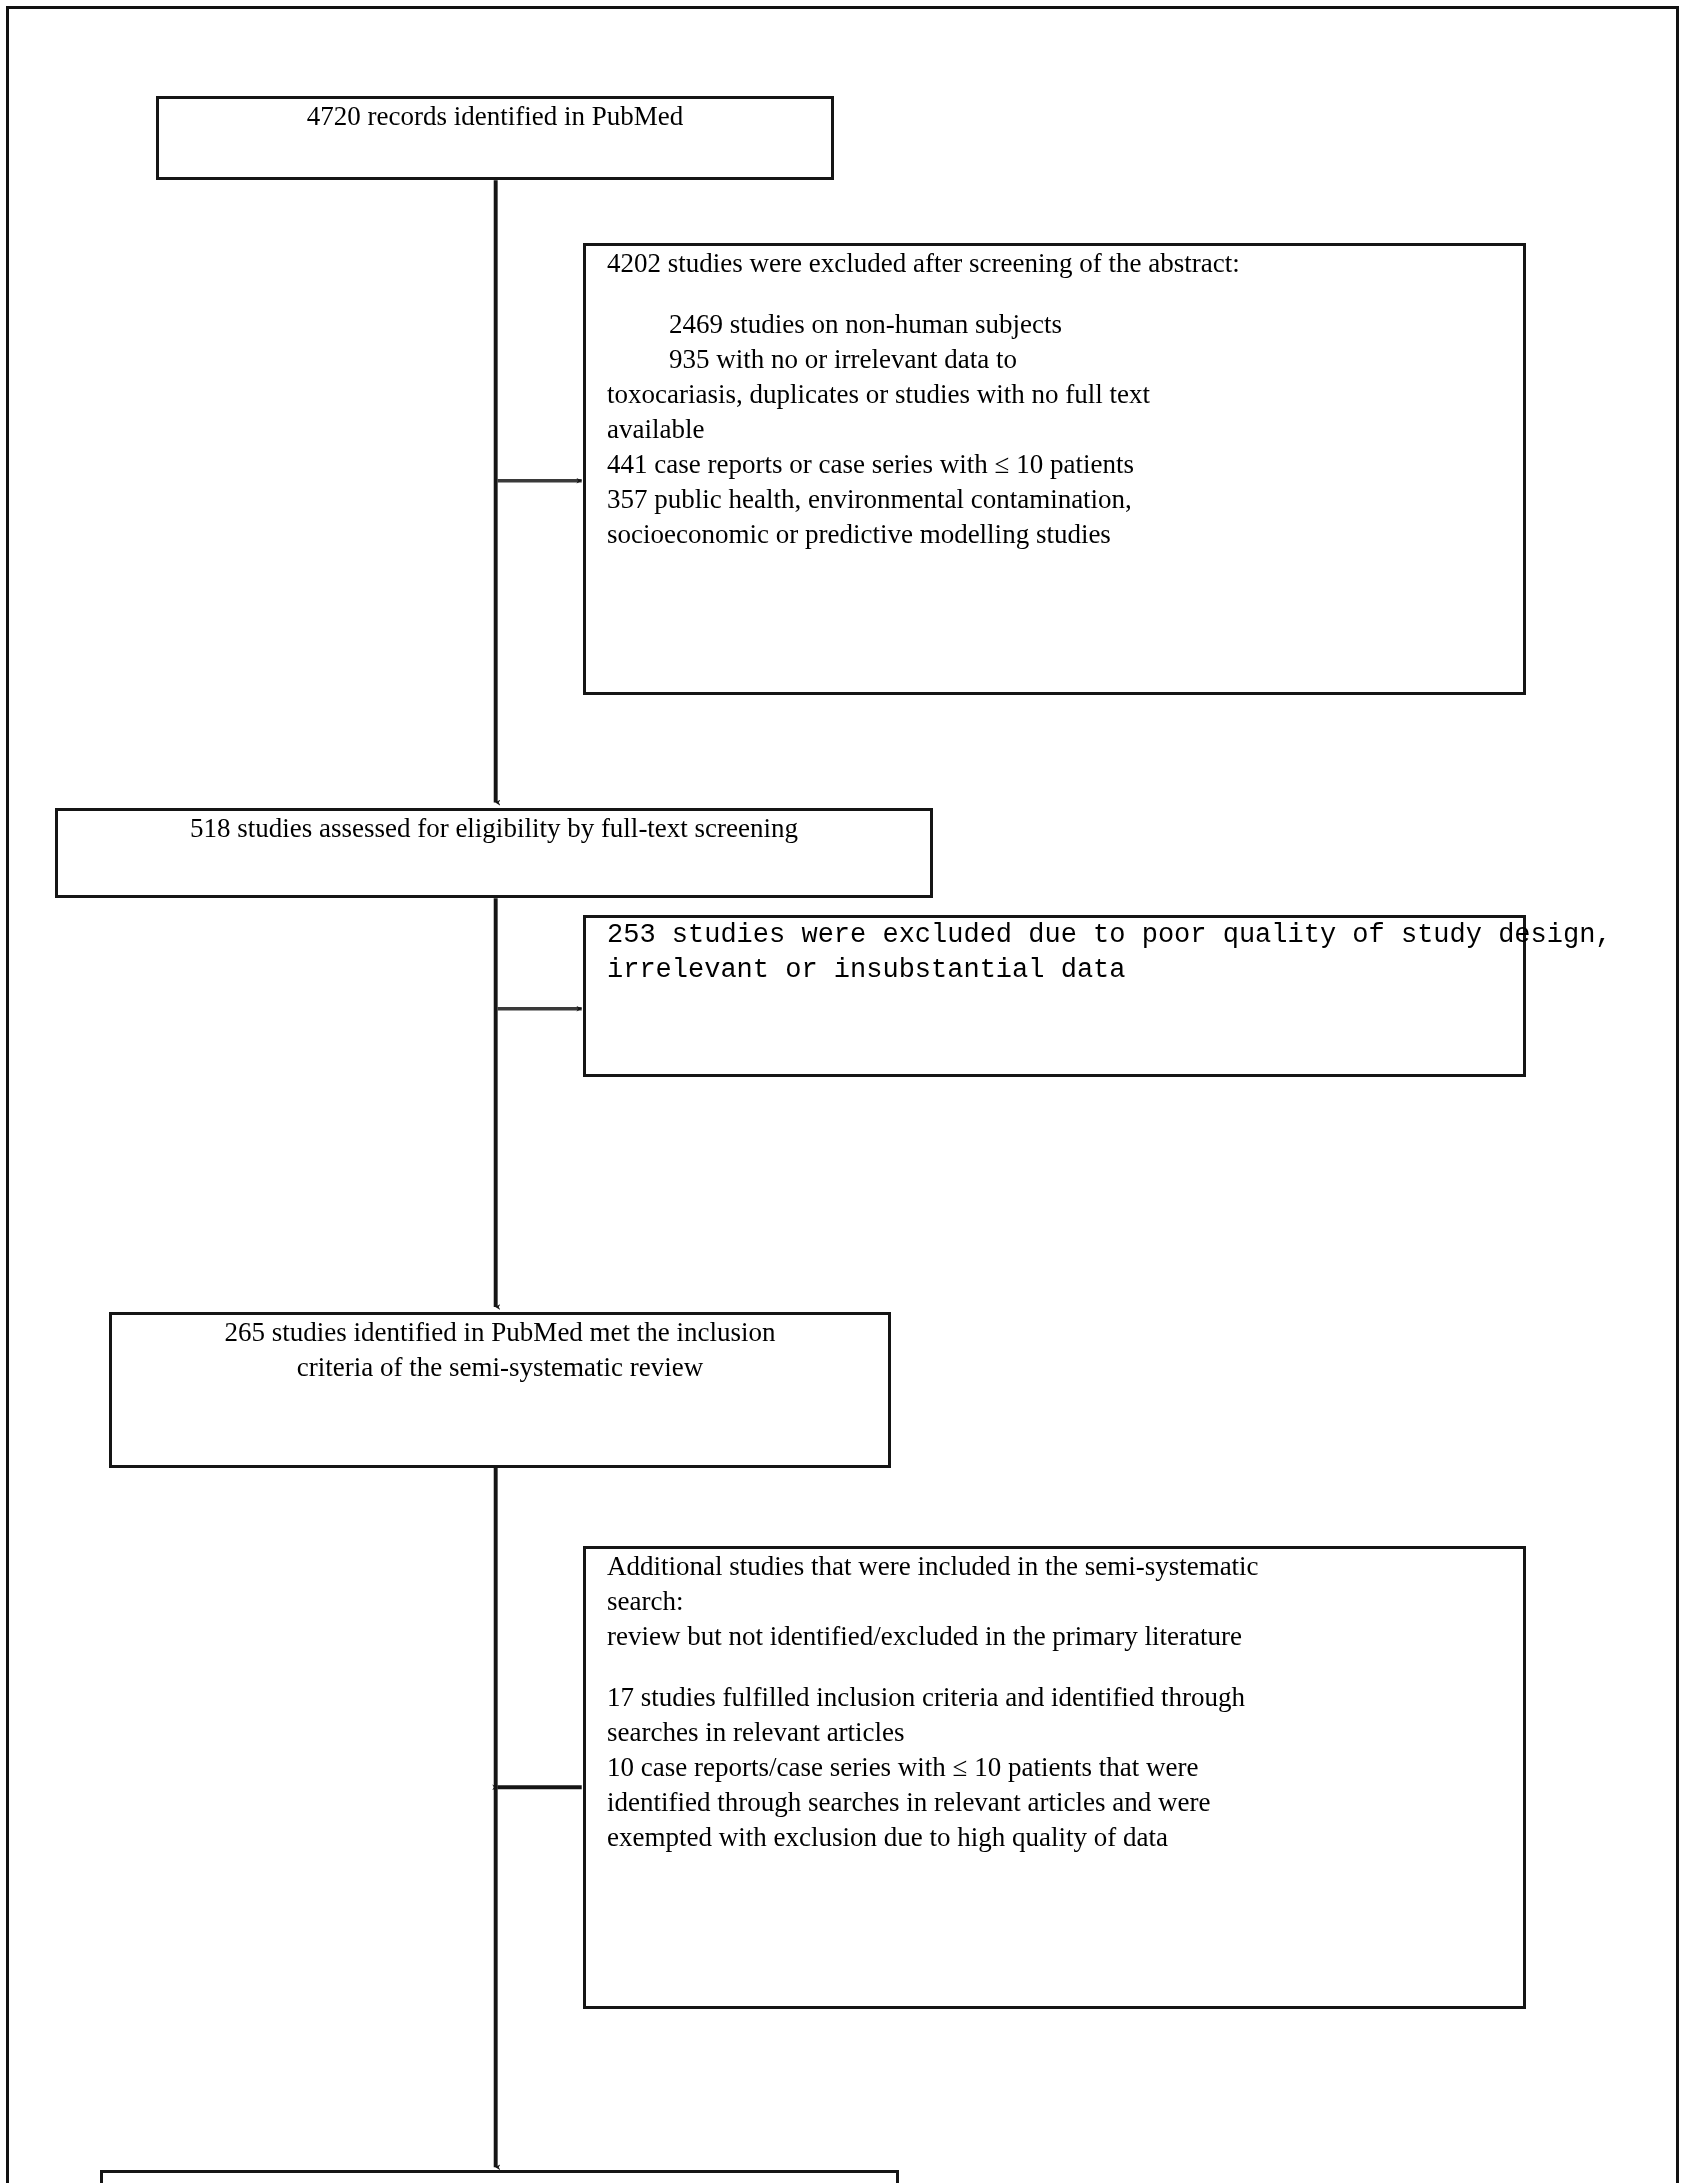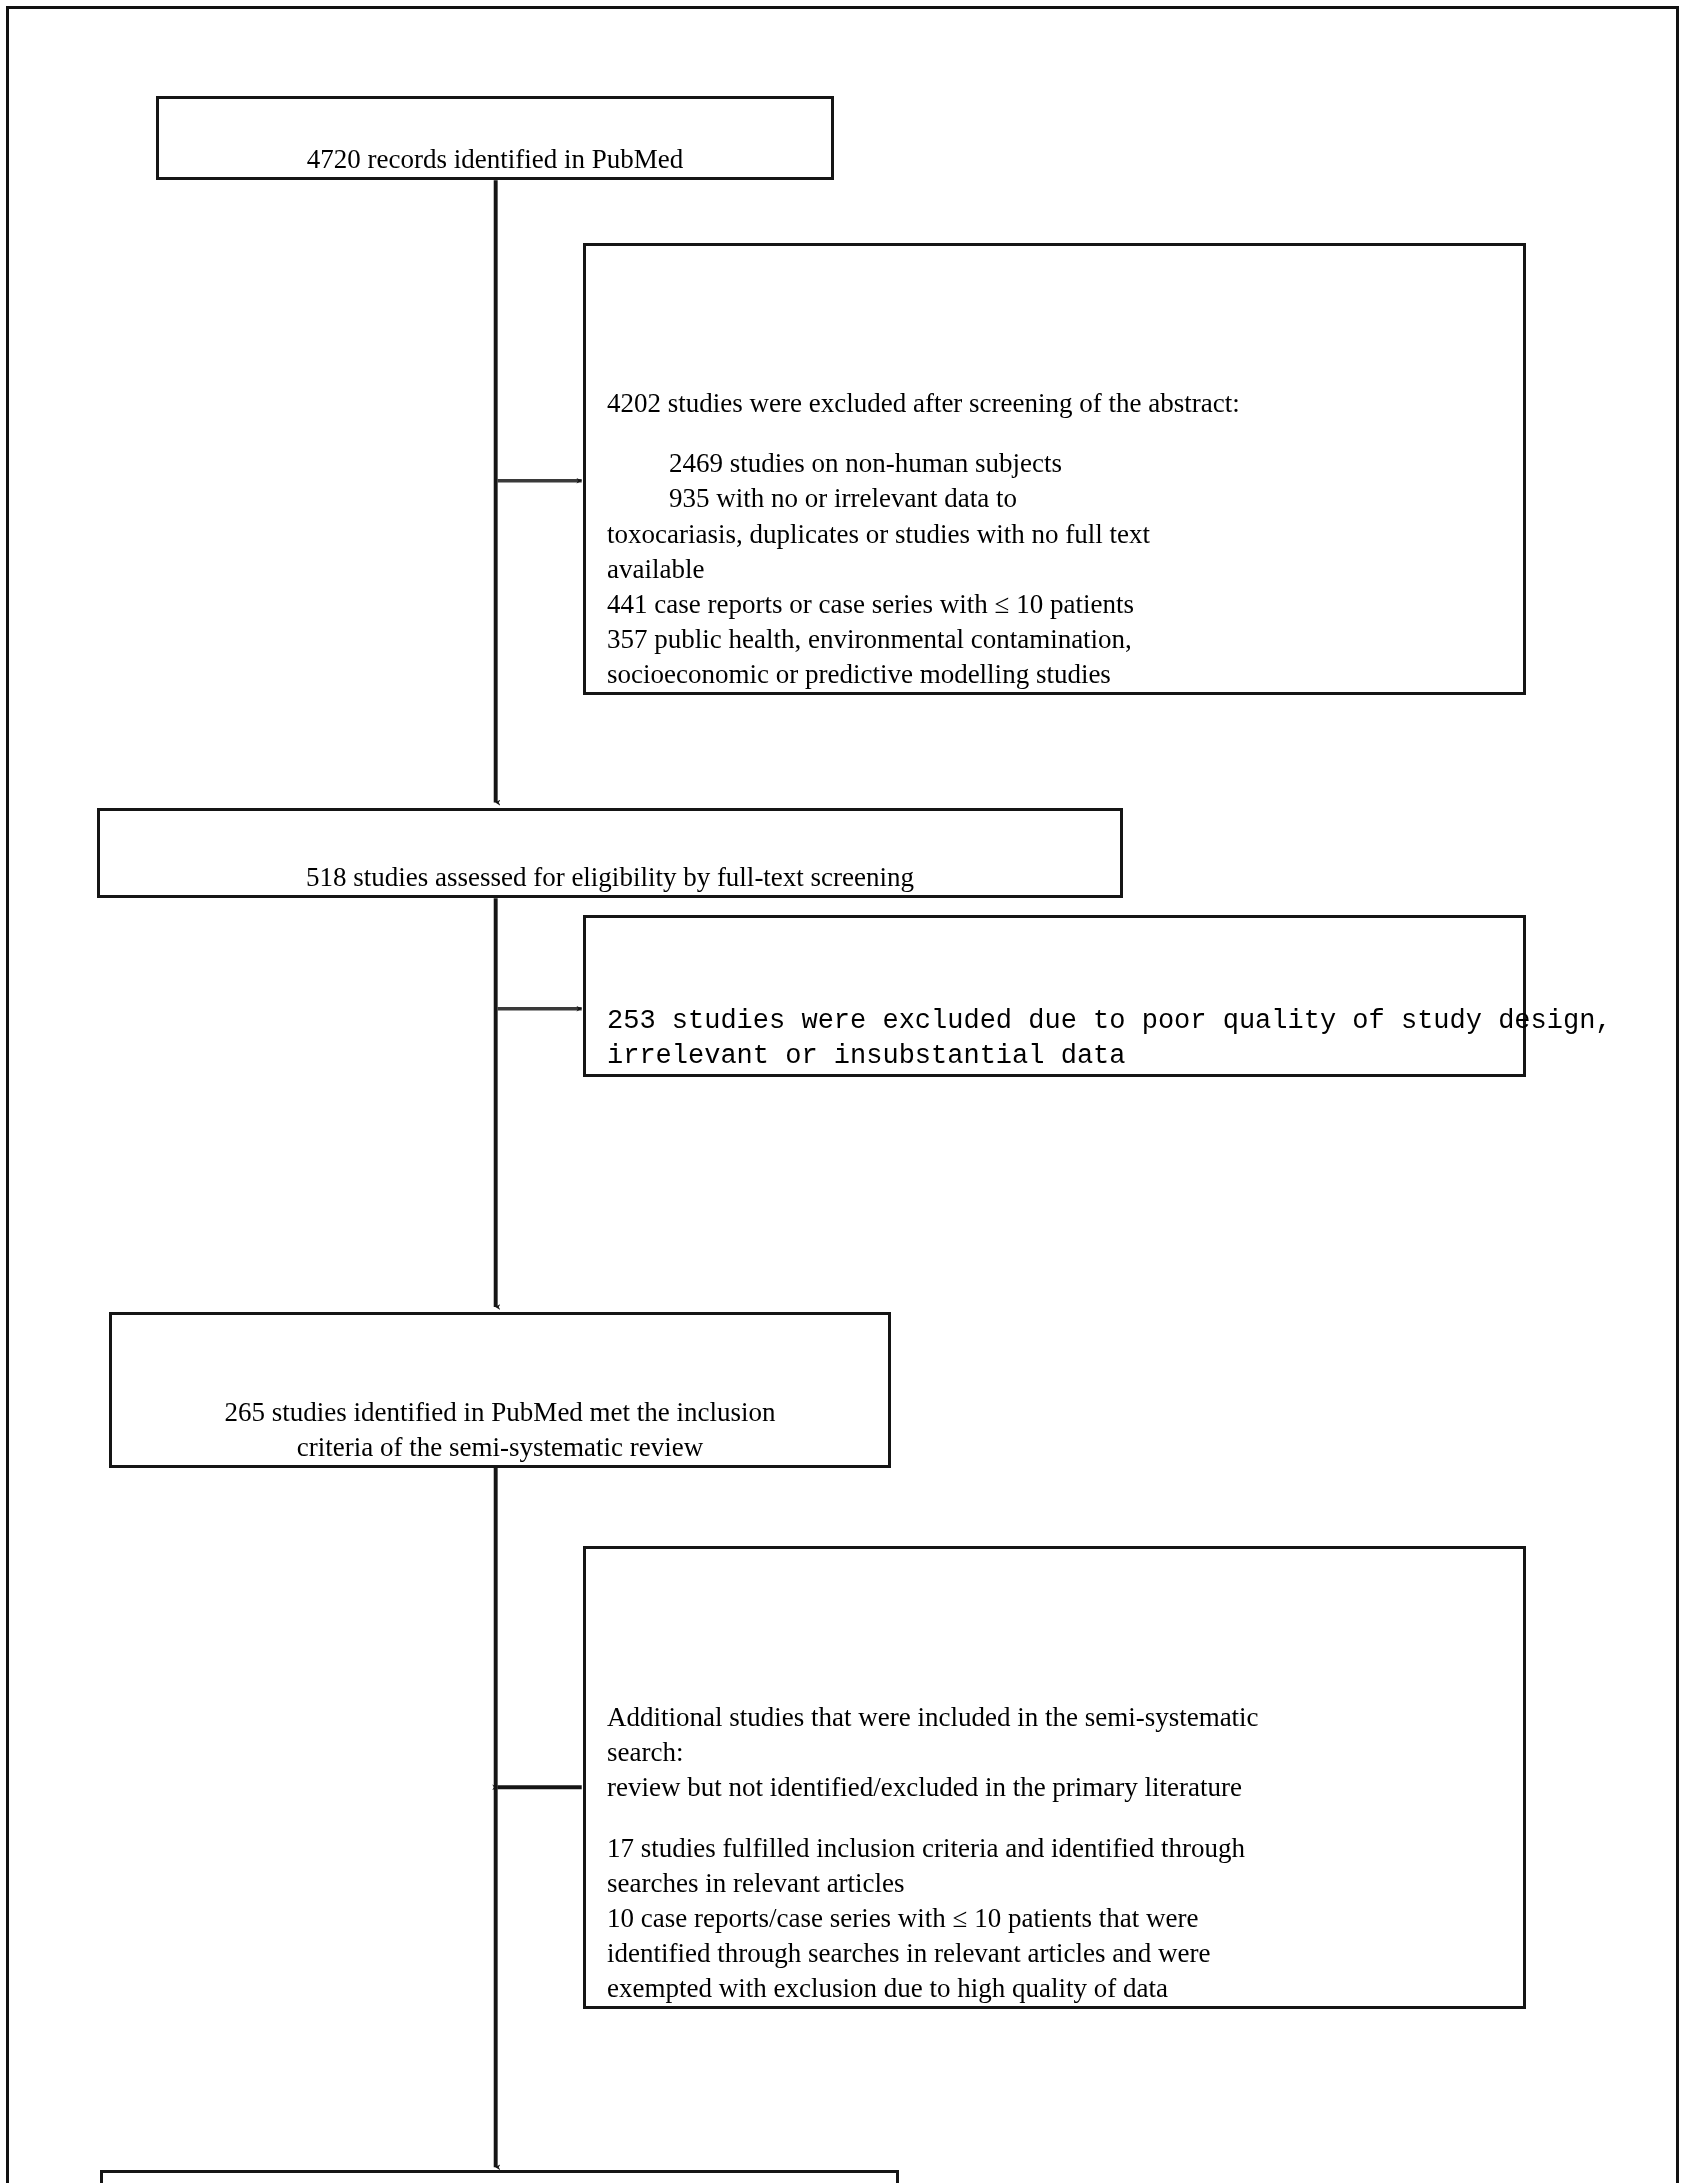--- a/index.html
+++ b/index.html
@@ -29,21 +29,21 @@
     pointer-events: none;
   }
   
   .node {
     position: absolute;
     box-sizing: border-box;
     border: 3.1px solid #151515;
     background: #ffffff;
     display: flex;
     flex-direction: column;
-    justify-content: flex-end;
+    justify-content: flex-start;
     color: #000000;
     font-size: 27px;
     line-height: 1.30;
   }
   .node.center { align-items: center; text-align: center; }
   .node.left   { align-items: flex-start; text-align: left; }
   .node .pad { padding: 0 21px; width: 100%; box-sizing: border-box; }
   .node .line { display: block; white-space: pre; }
   .node .blank { display: block; height: 0.95em; }
   .node .indent { padding-left: 62px; }
@@ -103,21 +103,21 @@
       <span class="line indent">2469 studies on non-human subjects</span>
       <span class="line indent">935 with no or irrelevant data to</span>
       <span class="line">toxocariasis, duplicates or studies with no full text</span>
       <span class="line">available</span>
       <span class="line">441 case reports or case series with ≤ 10 patients</span>
       <span class="line">357 public health, environmental contamination,</span>
       <span class="line">socioeconomic or predictive modelling studies</span>
     </div>
   </div>
 
-  <div class="node center" style="left:55px; top:808px; width:1026px; height:90px;margin-left:42px;">
+  <div class="node center" style="left:55px; top:808px; width:878px; height:90px;">
     <div class="pad">
       <span class="line">518 studies assessed for eligibility by full-text screening</span>
     </div>
   </div>
 
   <div class="node left" style="left:583px; top:915px; width:943px; height:162px;font-family:Liberation Mono, monospace;">
     <div class="pad">
       <span class="line">253 studies were excluded due to poor quality of study design,</span>
       <span class="line">irrelevant or insubstantial data</span>
     </div>

